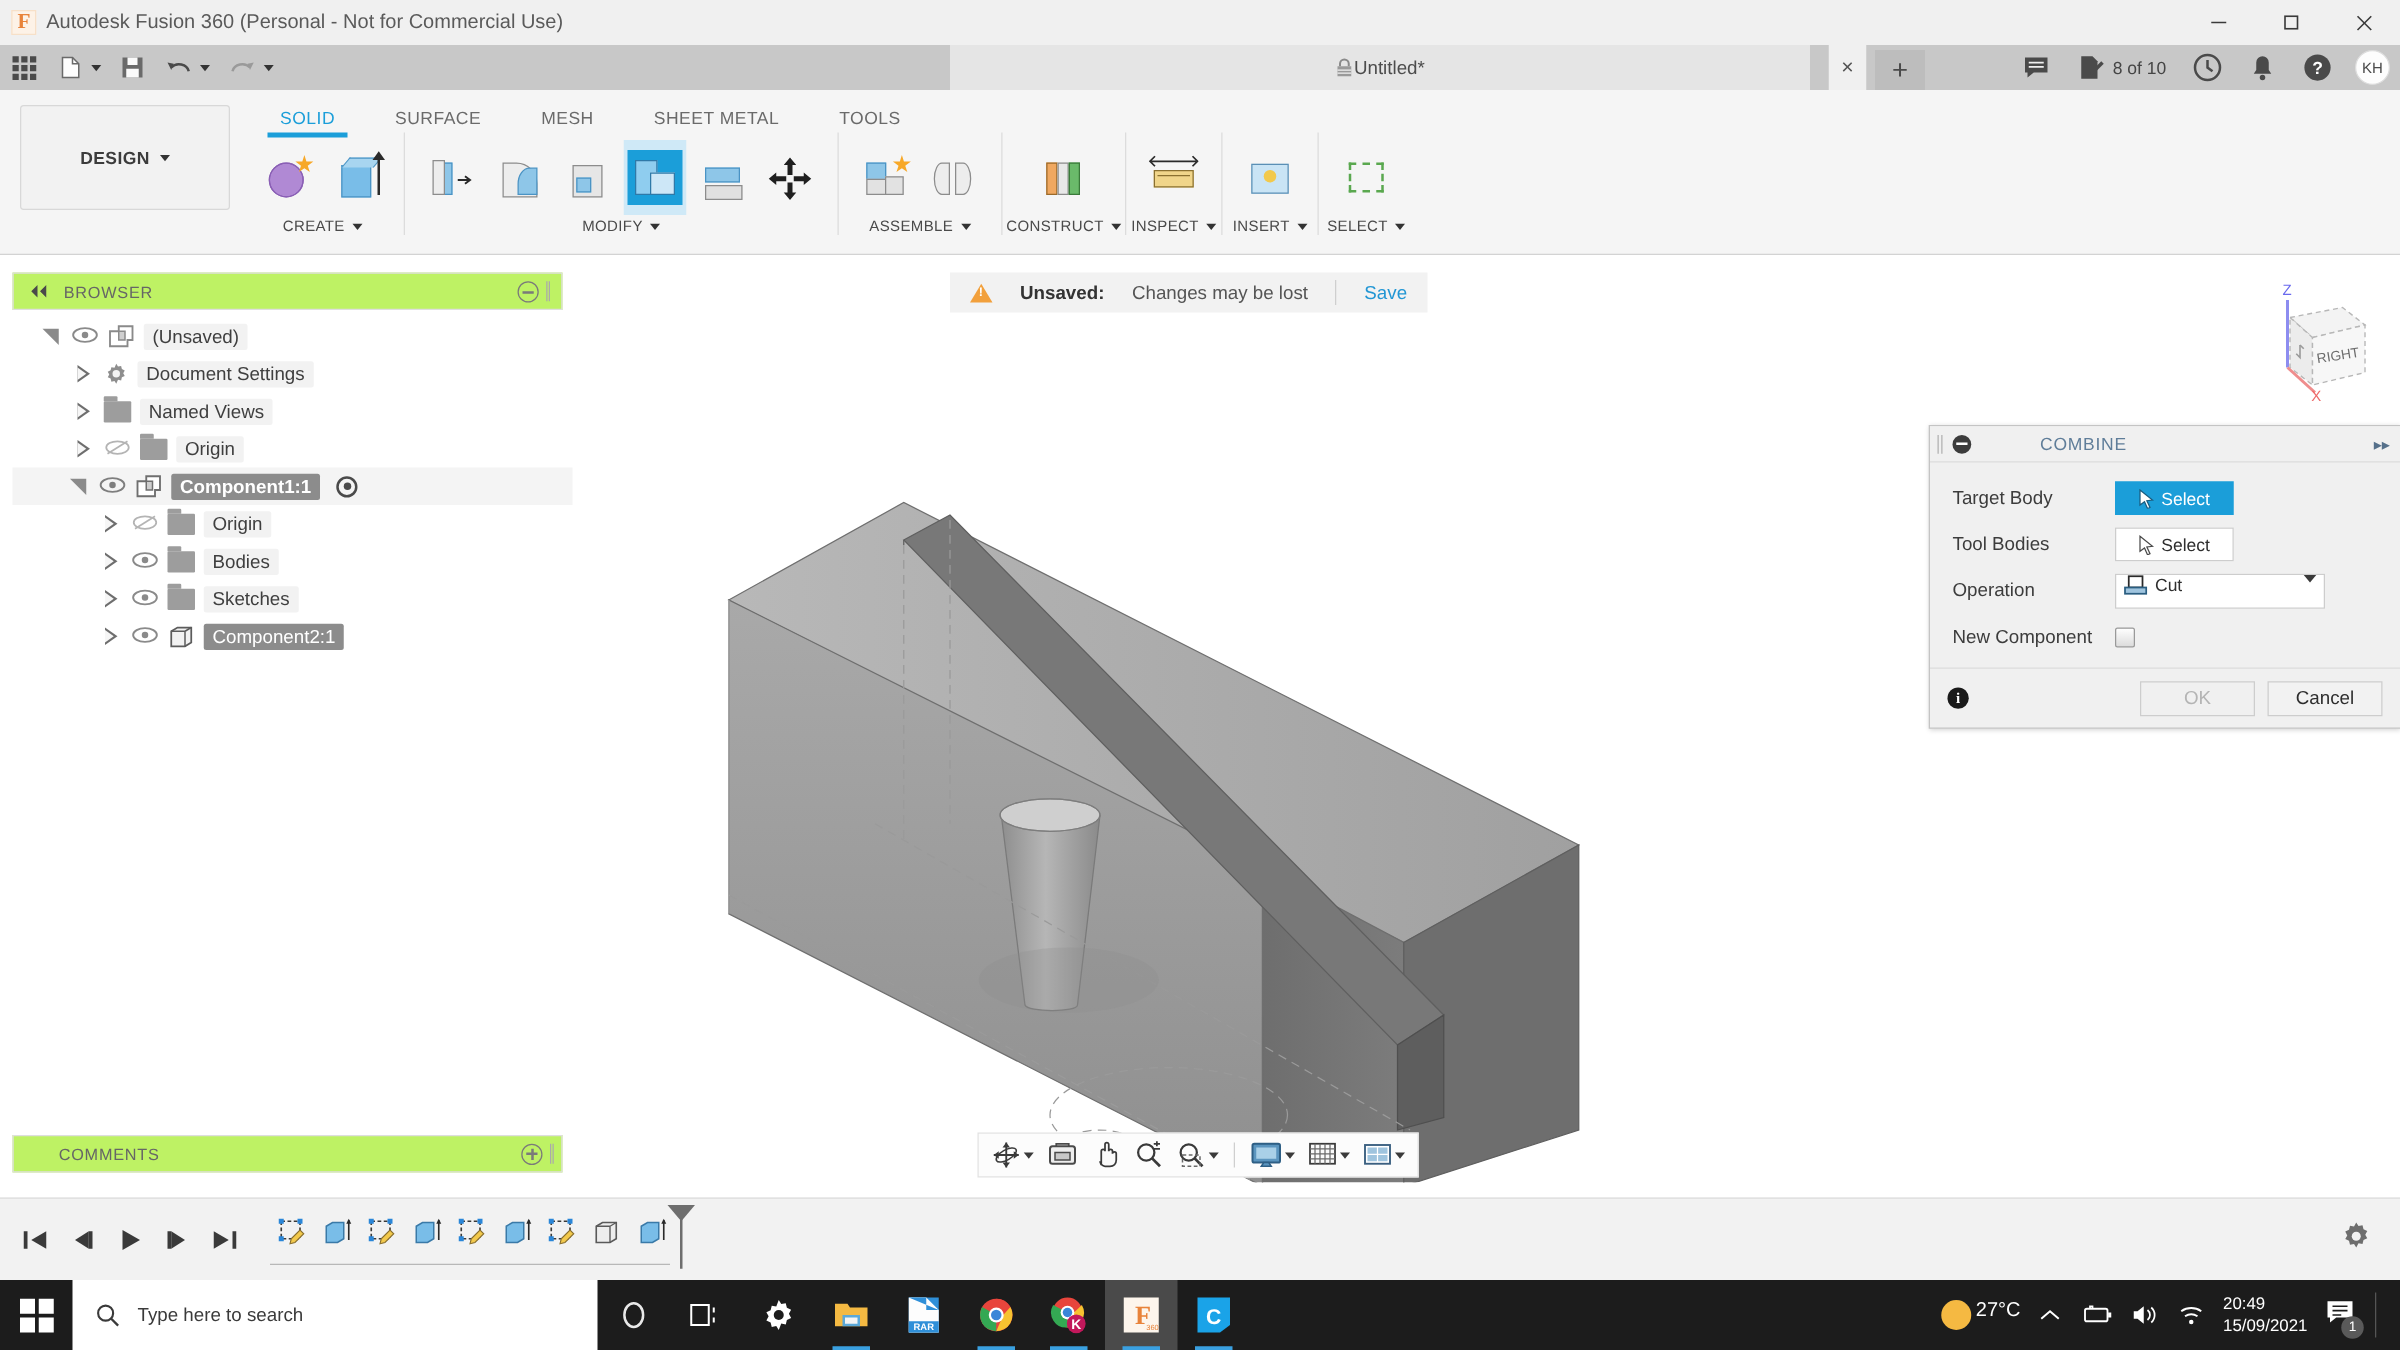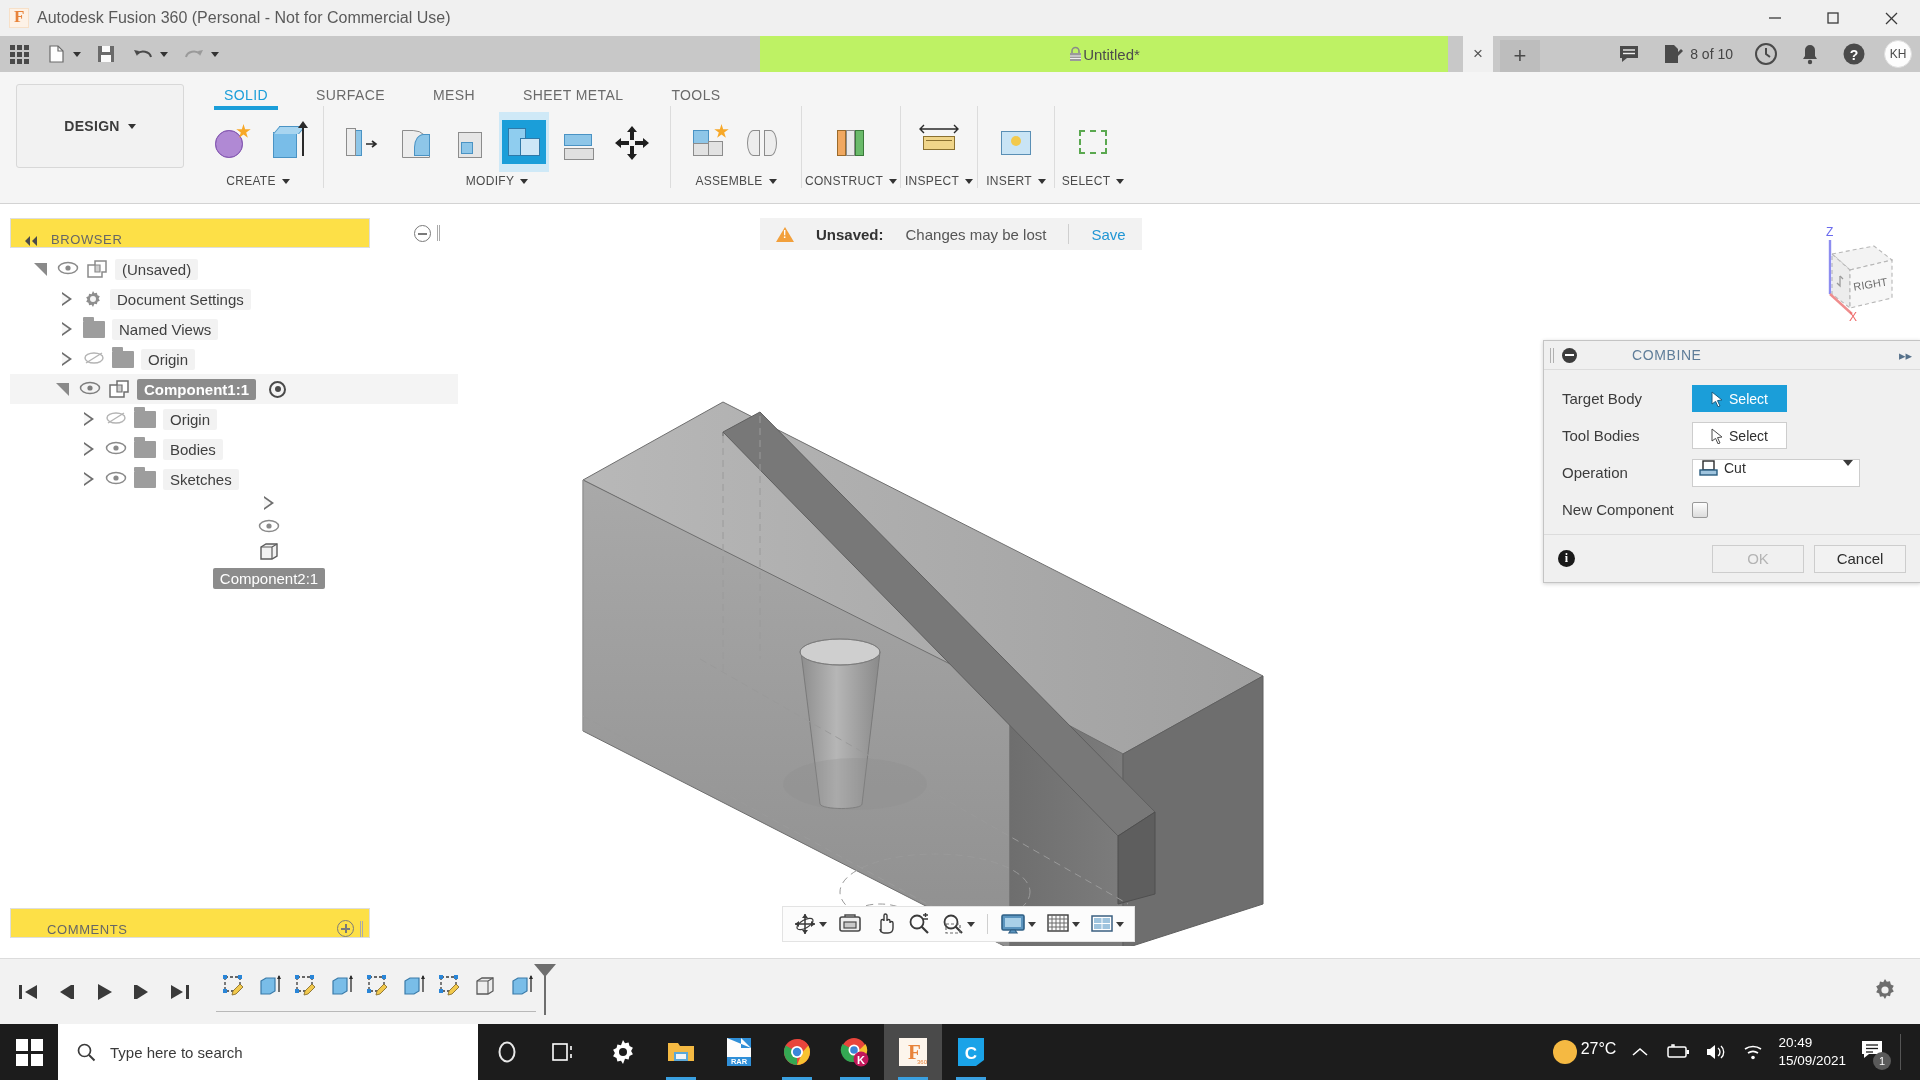--- a/index.html
+++ b/index.html
@@ -49,21 +49,21 @@
   .grid9-ico {
     display: grid; grid-template-columns: repeat(3, 5px);
     grid-template-rows: repeat(3, 5px); gap: 2px;
   }
   .grid9-ico i { background: #4a4a4a; display: block; }
   .caret { width: 0; height: 0; border-left: 4px solid transparent;
     border-right: 4px solid transparent; border-top: 5px solid #333;
     margin-left: 5px; }
   .doctab {
     position: absolute; left: 760px; top: 36px; width: 688px; height: 36px;
-    background: #bef264; display: flex; align-items: center;
+    background: #e5e5e5; display: flex; align-items: center;
     justify-content: center; gap: 0;
   }
   .doctab-label { font-size: 15px; color: #4c4c4c; }
   .tab-close {
     position: absolute; left: 1463px; top: 36px; width: 30px; height: 36px;
     background: #f0f0f0; display: flex; align-items: center; justify-content: center;
     font-size: 17px; color: #555;
   }
   .tab-plus {
     position: absolute; left: 1500px; top: 40px; width: 40px; height: 32px;
@@ -193,22 +193,22 @@
     position: absolute; left: 8px; top: 10px; width: 28px; height: 28px;
     background: #ededed; border: 1px solid #8c8c8c;
     border-radius: 0 60% 0 0;
   }
 
   
   .browser {
     position: absolute; left: 10px; top: 218px; width: 448px;
   }
   .panel-header {
-    width: 360px; height: 30px; background: #fde047; border: 1px solid #dedede;
-    display: flex; align-items: flex-end; gap: 12px; padding-left: 12px;
+    width: 440px; height: 30px; background: #bef264; border: 1px solid #dedede;
+    display: flex; align-items: center; gap: 12px; padding-left: 12px;
   }
   .panel-header .lbl { font-size: 13px; color: #666; letter-spacing: .6px; }
   .hdr-right {
     position: absolute; left: 414px; top: 218px; width: 44px; height: 30px;
     display: flex; align-items: center; gap: 6px;
   }
   .circ-btn {
     width: 17px; height: 17px; border-radius: 50%; border: 1.5px solid #7a7a7a;
     position: relative;
   }
@@ -968,21 +968,21 @@
         <span class="eye">
           <svg width="22" height="14" viewBox="0 0 22 14">
               <ellipse cx="11" cy="7" rx="9.5" ry="5.5" fill="none" stroke="#8a8a8a" stroke-width="1.5"></ellipse>
               <circle cx="11" cy="7" r="2.6" fill="#8a8a8a"></circle>
             </svg>
         </span>
         <span class="folder"></span>
         <span class="tlabel">Sketches</span>
       </div>
 
-      <div class="trow" style="padding-left:70px;flex-direction:column;">
+      <div class="trow" style="padding-left:70px;">
         <span class="tw">
             <span class="tri-c"></span>
           </span>
         <span class="eye">
           <svg width="22" height="14" viewBox="0 0 22 14">
               <ellipse cx="11" cy="7" rx="9.5" ry="5.5" fill="none" stroke="#8a8a8a" stroke-width="1.5"></ellipse>
               <circle cx="11" cy="7" r="2.6" fill="#8a8a8a"></circle>
             </svg>
         </span>
         <span class="body-ico">

